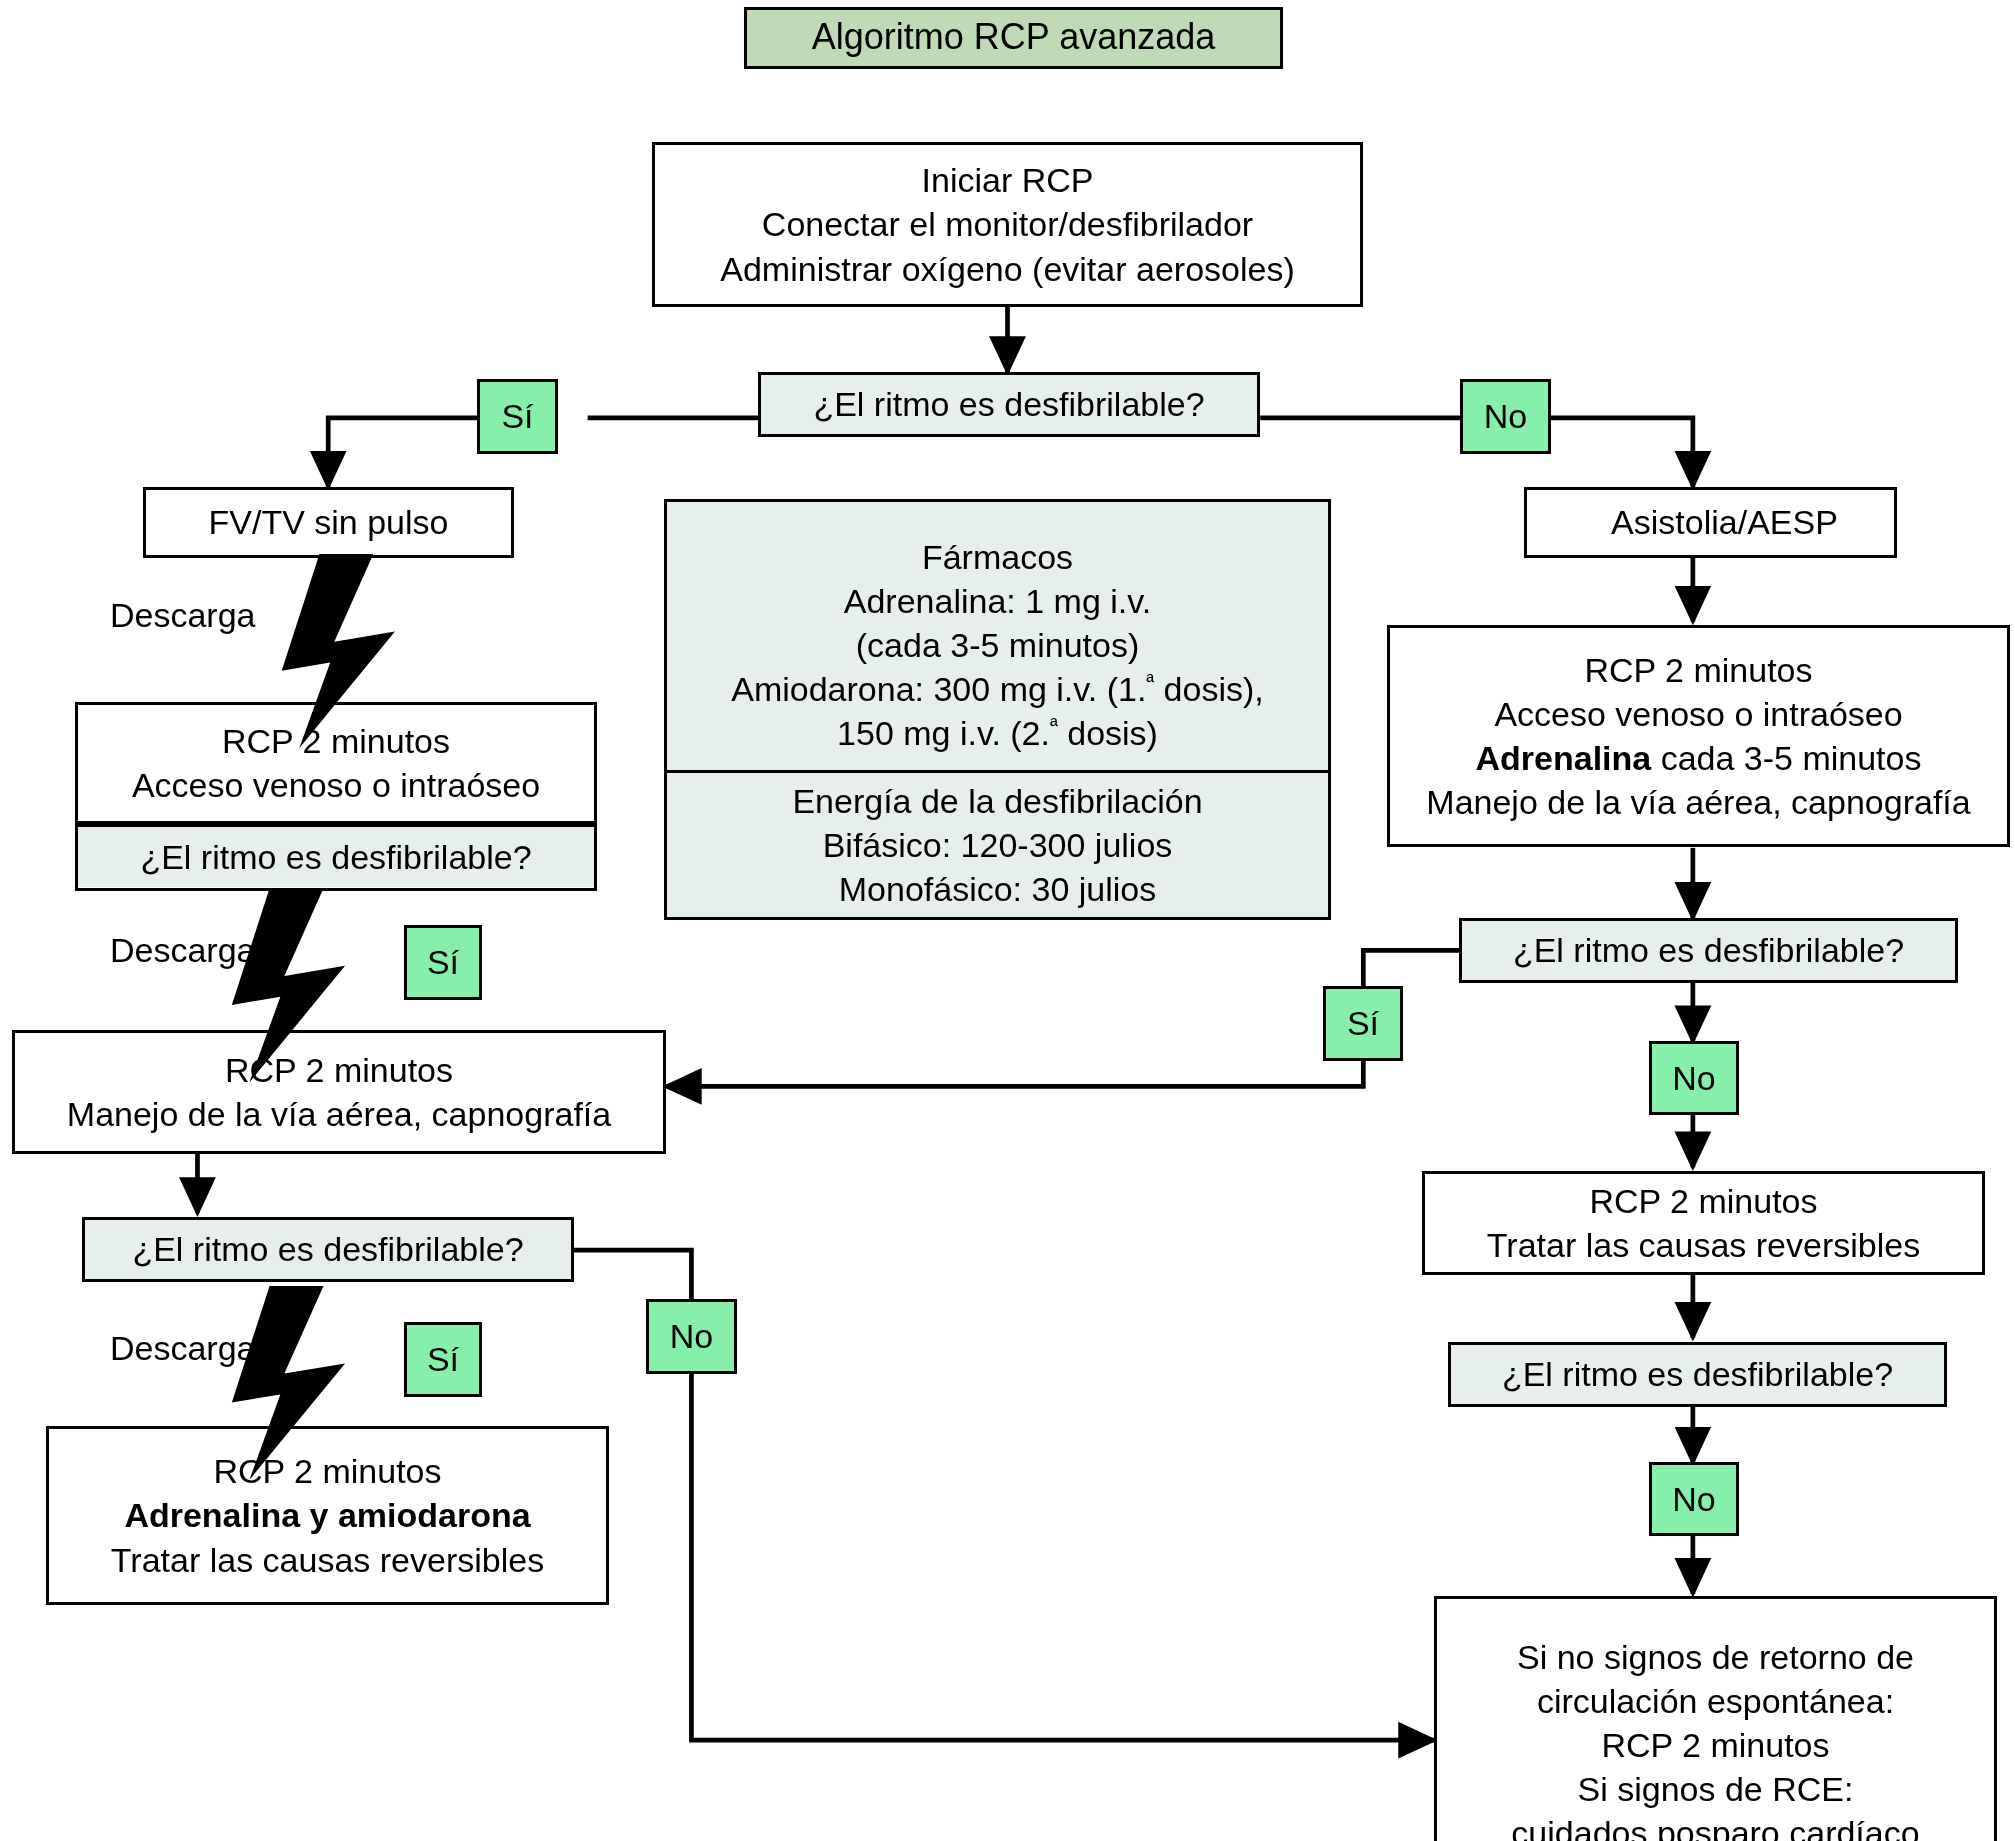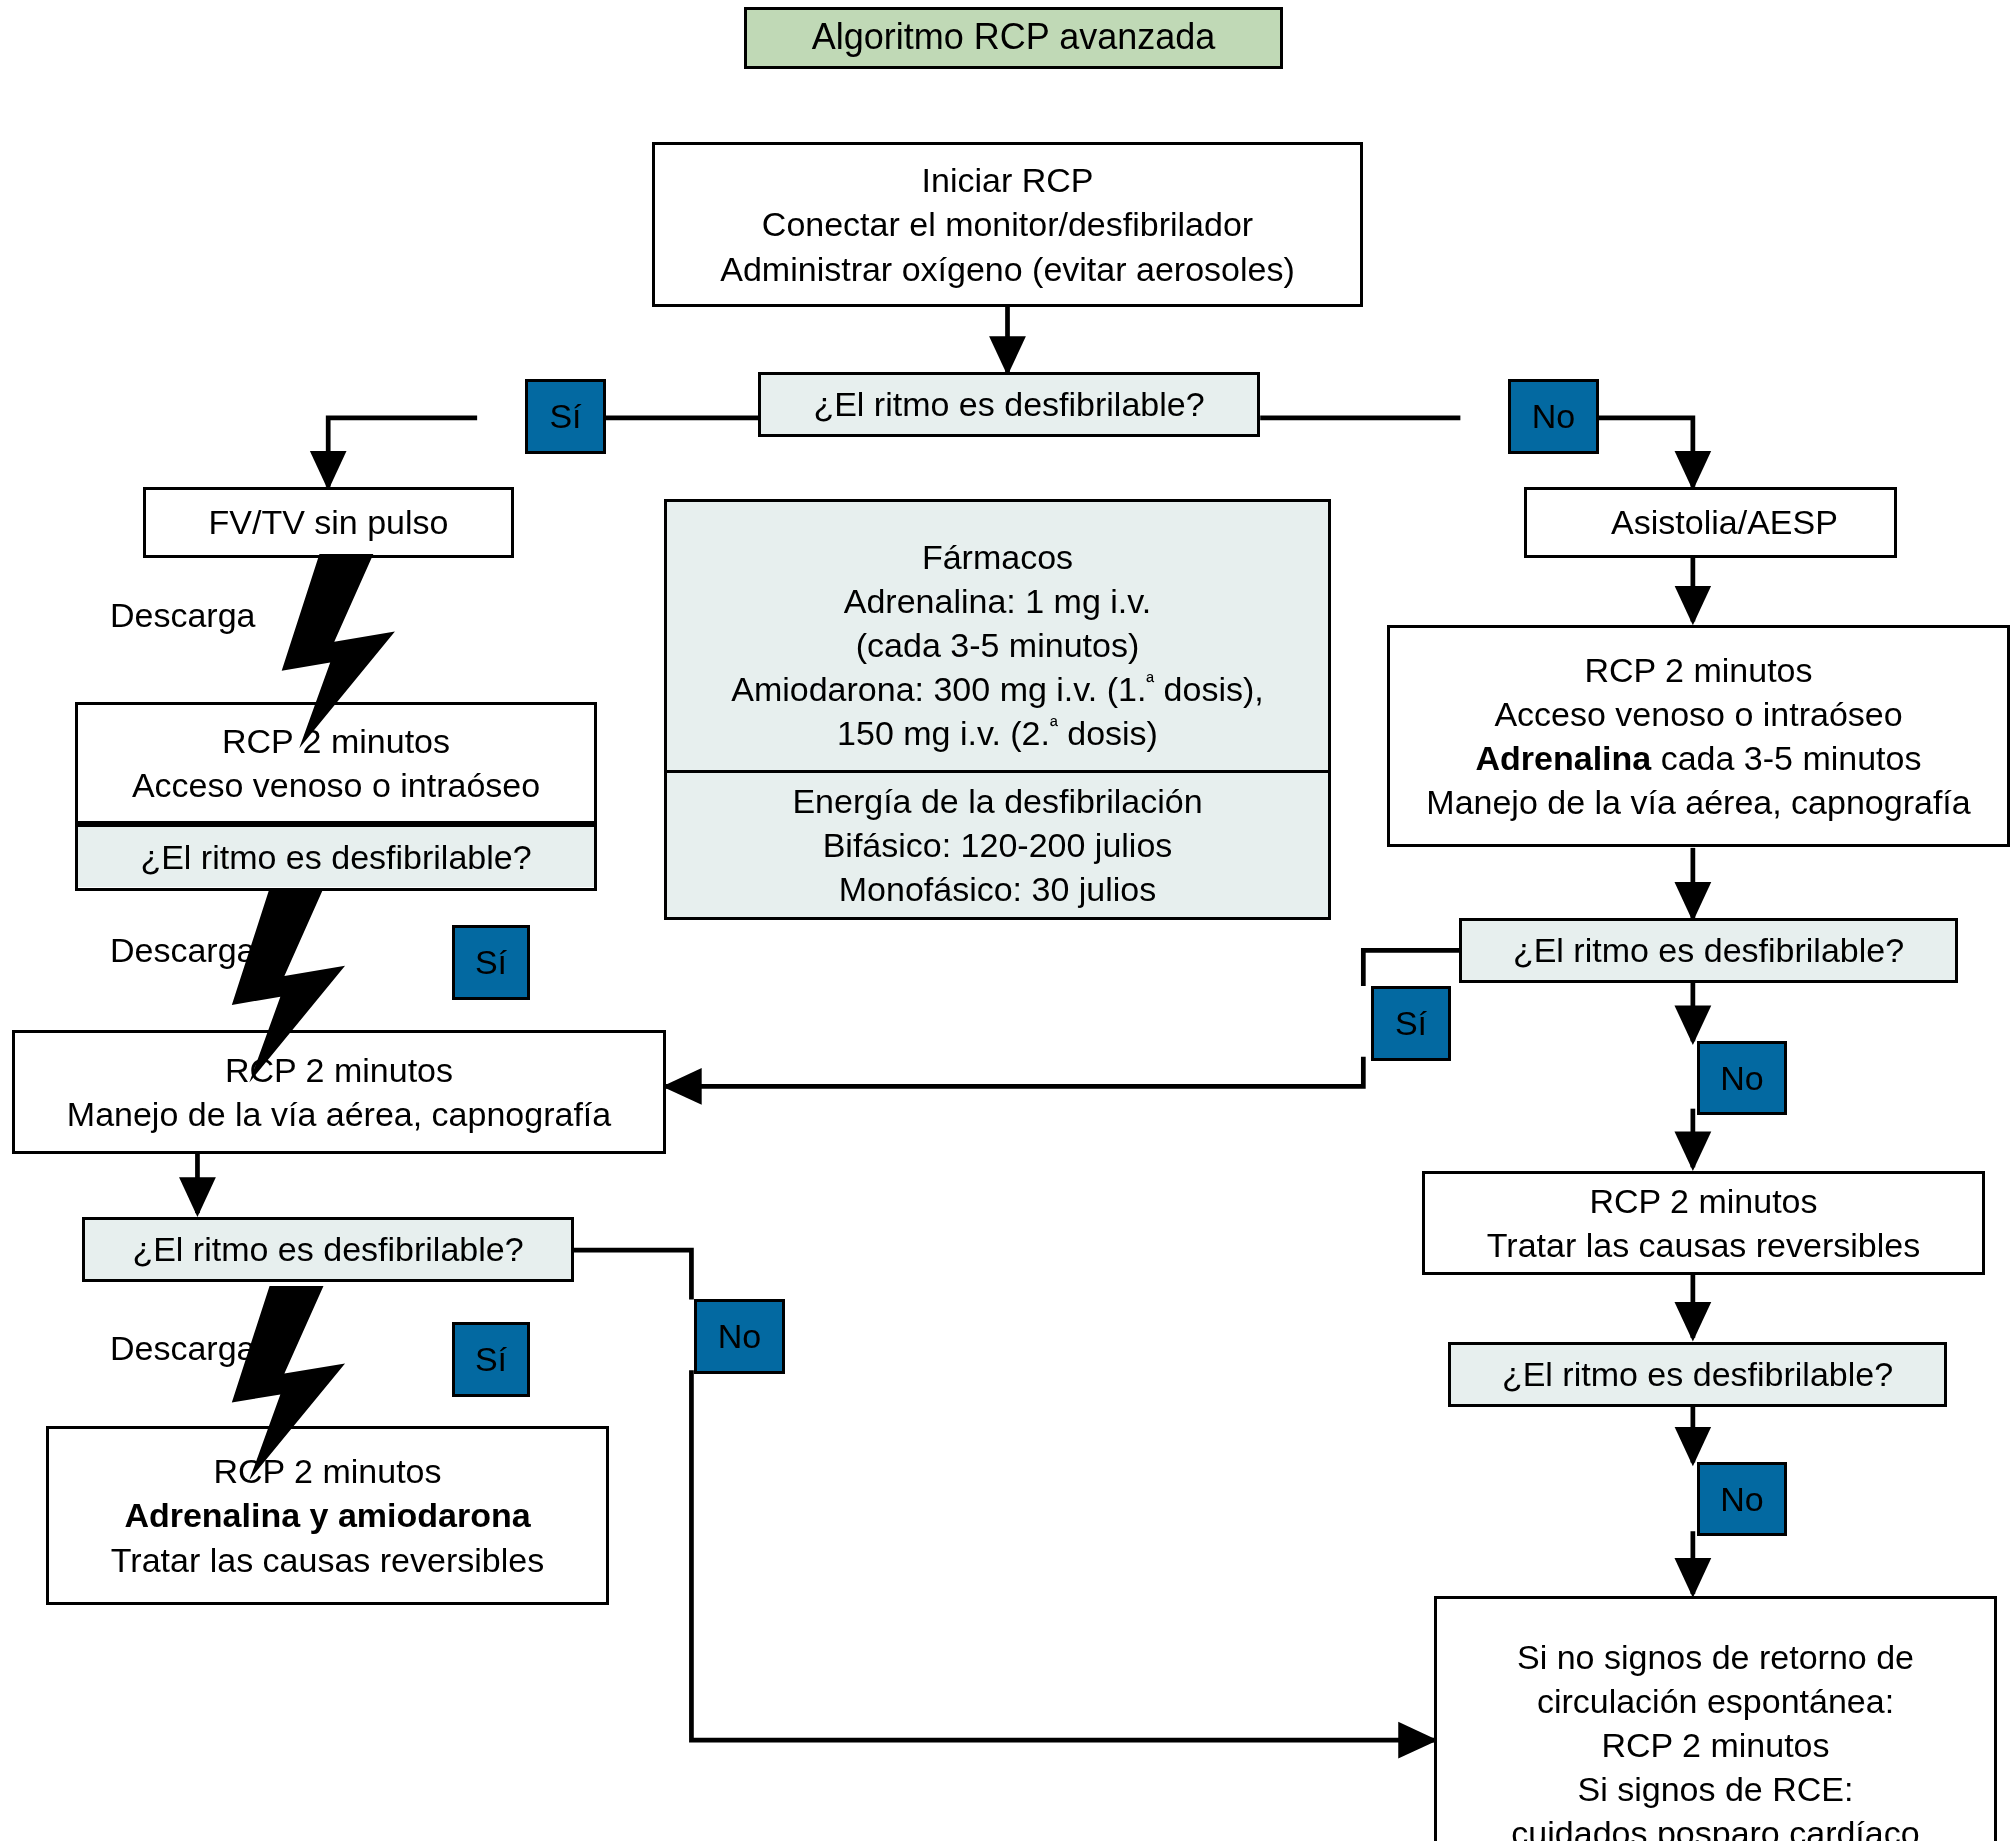--- a/index.html
+++ b/index.html
@@ -10,22 +10,22 @@
   
   .node{position:absolute;box-sizing:border-box;border:3.4px solid #000;background:#fff;
         display:flex;flex-direction:column;align-items:center;justify-content:center;
         text-align:center;line-height:1.30;font-size:34px;z-index:5;}
   .node .ln{display:block;white-space:nowrap;}
   .bold{font-weight:bold;}
   .green{background:#c0d9b6;}
   .blue{background:#e7efee;}
 
   
-  .chip{position:absolute;box-sizing:border-box;border:3.4px solid #000;background:#0369a1;
-        display:flex;align-items:center;justify-content:center;font-size:34px;z-index:7;margin-left:48px;}
+  .chip{position:absolute;box-sizing:border-box;border:3.4px solid #000;background:#86efac;
+        display:flex;align-items:center;justify-content:center;font-size:34px;z-index:7;}
 
   
   .plain{position:absolute;font-size:34px;white-space:nowrap;z-index:6;}
 
   
   .split{position:absolute;box-sizing:border-box;border:3.4px solid #000;background:#fff;z-index:5;}
   .split .top{display:flex;flex-direction:column;align-items:center;justify-content:center;
               text-align:center;font-size:34px;line-height:1.30;}
   .split .sep{height:6px;background:#000;}
   .split .bot{background:#e7efee;display:flex;align-items:center;justify-content:center;
@@ -173,21 +173,21 @@
   <div class="node blue" style="left:664px;top:499px;width:667px;height:292px;">
     <span class="ln">Fármacos</span>
     <span class="ln">Adrenalina: 1 mg i.v.</span>
     <span class="ln">(cada 3-5 minutos)</span>
     <span class="ln"><span>Amiodarona: 300 mg i.v. (1.</span><sup>ª</sup><span> dosis),</span></span>
     <span class="ln"><span>150 mg i.v. (2.</span><sup>ª</sup><span> dosis)</span></span>
   </div>
 
   <div class="node blue" style="left:664px;top:770px;width:667px;height:150px;">
     <span class="ln">Energía de la desfibrilación</span>
-    <span class="ln">Bifásico: 120-200 julios</span>
+    <span class="ln">Bifásico: 120-300 julios</span>
     <span class="ln">Monofásico: 30 julios</span>
   </div>
 
   <div class="node" style="left:1524px;top:487px;width:373px;height:71px;padding-left:28px;">
     <span class="ln">Asistolia/AESP</span>
   </div>
 
   <div class="node" style="left:1387px;top:625px;width:623px;height:222px;">
     <span class="ln">RCP 2 minutos</span>
     <span class="ln">Acceso venoso o intraóseo</span>

